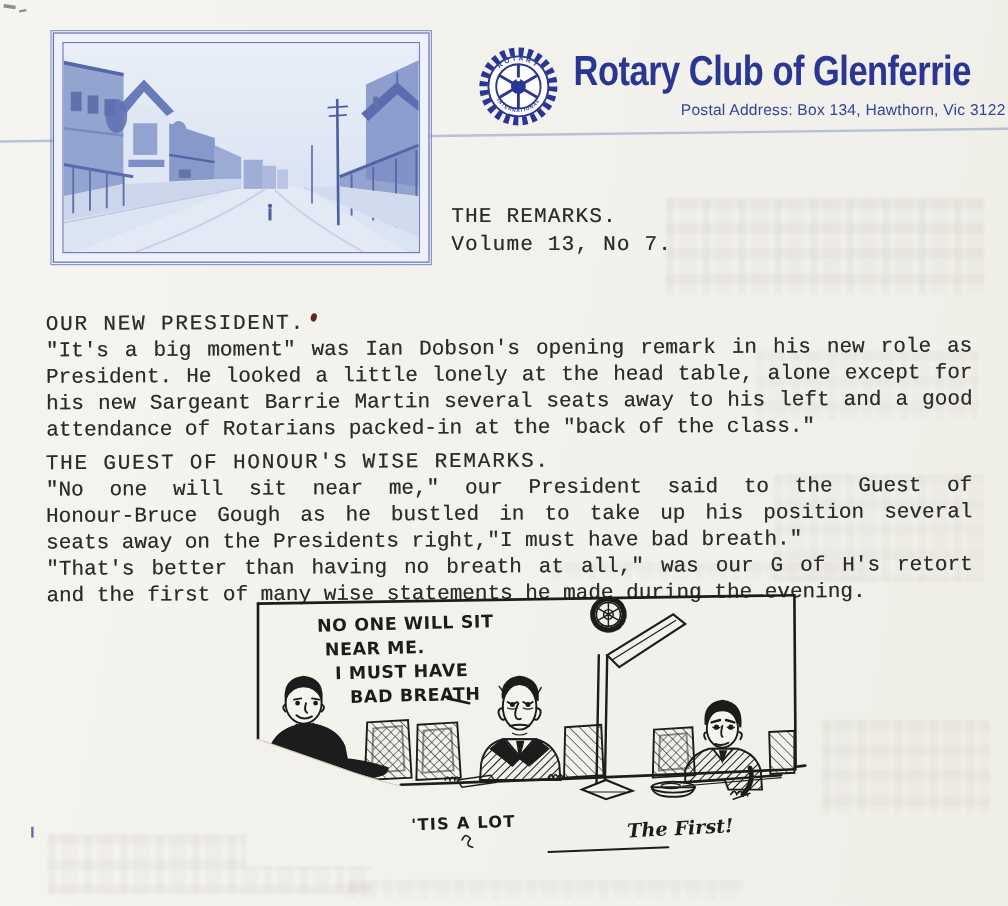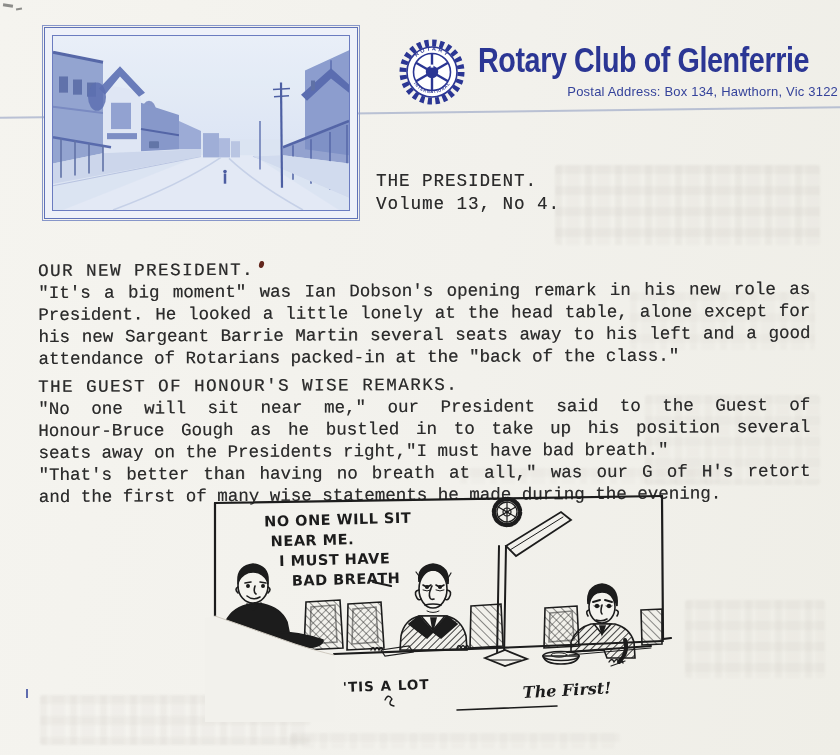--- a/index.html
+++ b/index.html
@@ -167,22 +167,22 @@
     </text>
     <text style="font:700 4px 'Liberation Sans',sans-serif;letter-spacing:.8px;fill:#2b3694" text-anchor="middle">
       <textPath href="#arcB" startOffset="50%">INTERNATIONAL</textPath>
     </text>
   </svg>
 
   <div class="club-name">Rotary Club of Glenferrie</div>
   <div class="postal">Postal Address: Box 134, Hawthorn, Vic 3122</div>
 
   <div class="masthead mono">
-    <div>THE PRESIDENT.</div>
-    <div>Volume 13, No 4.</div>
+    <div>THE REMARKS.</div>
+    <div>Volume 13, No 7.</div>
   </div>
 
   <div class="ink-dot"></div>
 
   <div class="article art1 mono">
     <div class="t-head">OUR NEW PRESIDENT.</div>
     <div class="t-line just">"It's a big moment" was Ian Dobson's opening remark in his new role as</div>
     <div class="t-line just">President. He looked a little lonely at the head table, alone except for</div>
     <div class="t-line just">his new Sargeant Barrie Martin several seats away to his left and a good</div>
     <div class="t-line">attendance of Rotarians packed-in at the "back of the class."</div>

